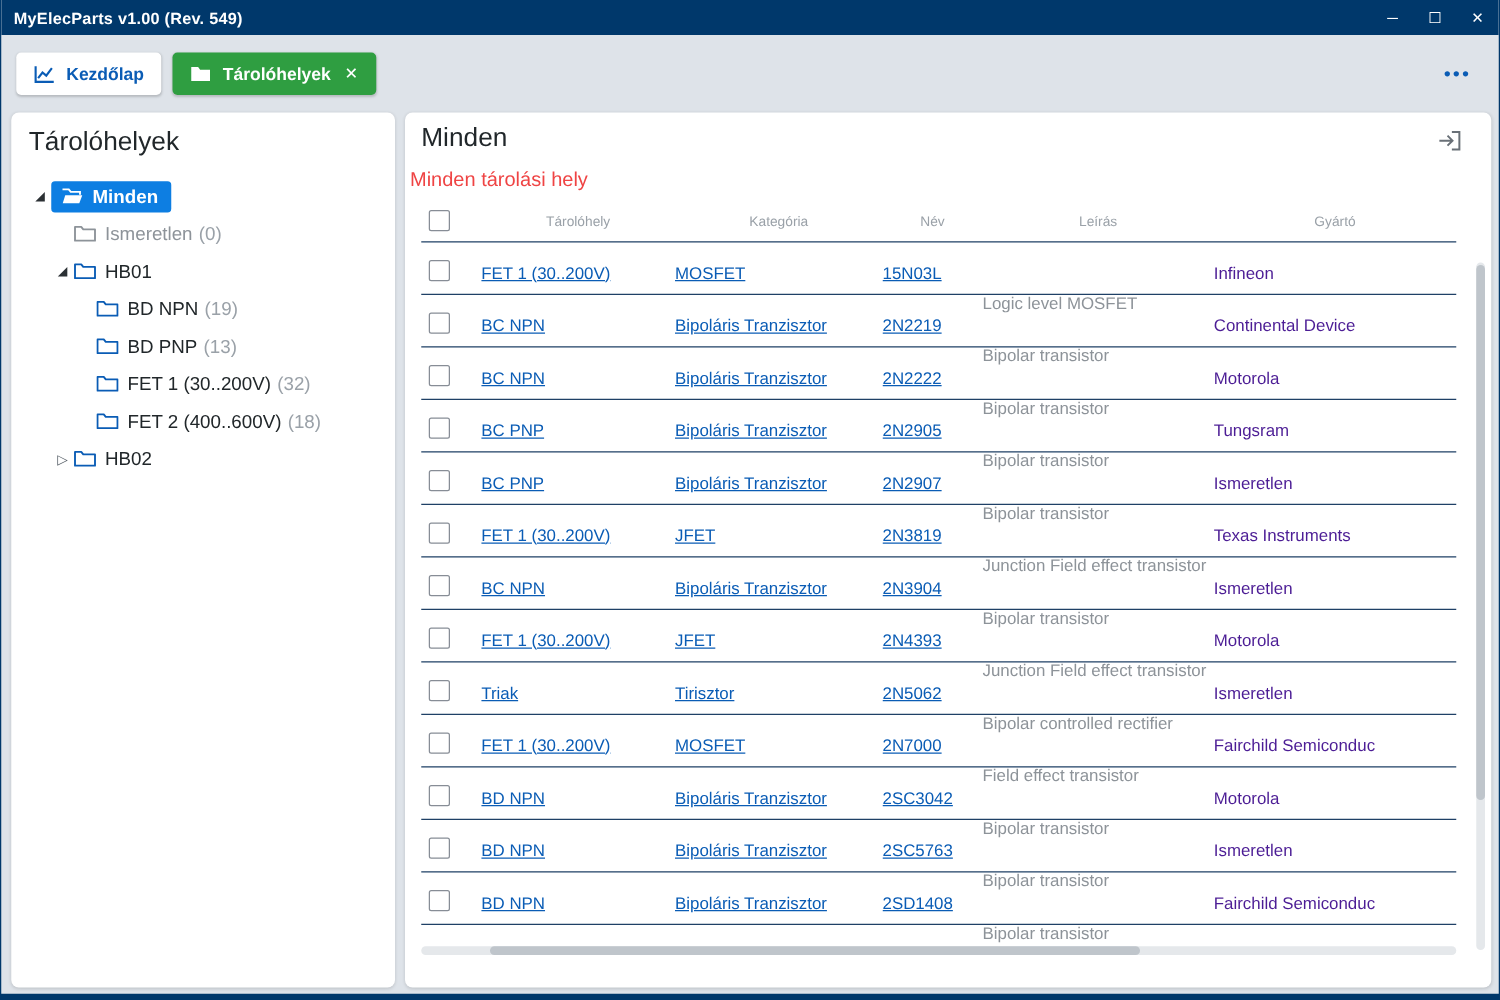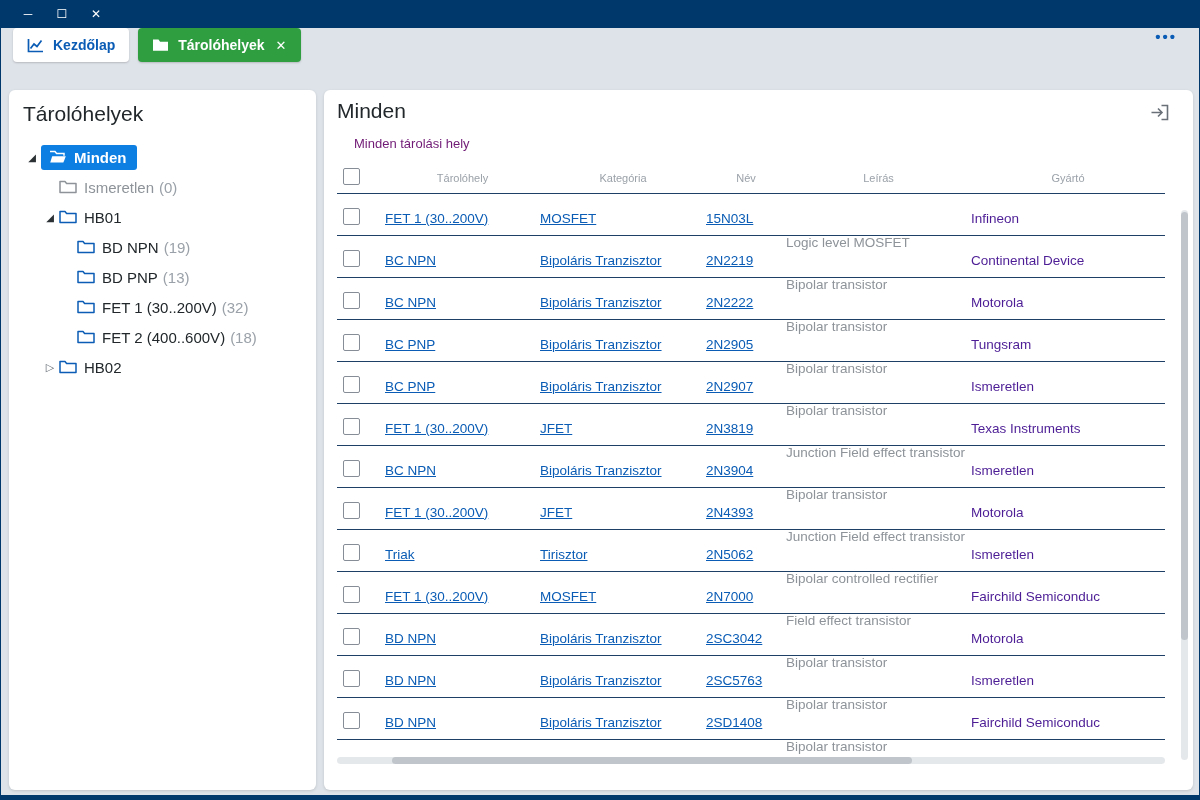--- a/index.html
+++ b/index.html
@@ -9,21 +9,21 @@
 
   
   .titlebar { position:absolute; top:0; left:0; right:0; height:28px; background:#00386b; color:#fff;
               display:flex; align-items:center; padding:0 0 0 10px; }
   .titlebar-text { flex:1; font-size:13px; font-weight:600; letter-spacing:.2px; }
   .win-controls { display:flex; height:100%; }
   .win-btn { width:34px; height:100%; display:flex; align-items:center; justify-content:center;
              font-size:12px; color:#fff; cursor:default; }
 
   
-  .tabbar { position:absolute; top:28px; left:0; right:0; height:62px; display:flex; 
+  .tabbar { position:absolute; top:28px; left:0; right:0; height:62px; display:flex; align-items:center;
             padding:0 12px; gap:9px; }
   .tab { height:34px; display:inline-flex; align-items:center; gap:9px; padding:0 14px; border-radius:4px;
          font-size:14px; font-weight:600; box-shadow:0 1px 2px rgba(0,0,0,.18); cursor:pointer; }
   .tab-home { background:#fff; color:#0a5cb5; }
   .tab-active { background:#2f9e41; color:#fff; }
   .tab-close { font-size:13px; font-weight:700; margin-left:2px; }
   .overflow-btn { margin-left:auto; color:#0a5cb5; font-size:15px; font-weight:700; letter-spacing:2px;
                   padding-right:10px; cursor:pointer; }
 
   
@@ -41,21 +41,21 @@
   .count { color:#9aa1a8; margin-left:5px; }
   .l0 { padding-left:14px; } .l1a { padding-left:32px; } .l1 { padding-left:50px; } .l2 { padding-left:68px; }
   .muted-label { color:#8d9399; }
   .sel-wrap { display:inline-flex; align-items:center; background:#0d7ee2; color:#fff; font-weight:600;
               border-radius:3px; padding:4px 10px 4px 8px; }
   .sel-wrap .folder-ic { margin-right:7px; }
 
   
   .main-title { position:absolute; left:13px; top:9px; font-size:21px; font-weight:500; color:#21272a; }
   .export-btn { position:absolute; right:24px; top:14px; cursor:pointer; }
-  .main-subtitle { position:absolute; left:30px; top:46px; font-size:13px; color:#701a75; }
+  .main-subtitle { position:absolute; left:4px; top:46px; font-size:16px; color:#ef4444; }
 
   .grid { position:absolute; left:13px; top:72px; width:828px; }
   .trow { display:grid; grid-template-columns:48px 155px 166px 80px 185px 1fr; align-items:center; }
   .thead-row { height:32px; color:#9aa1a8; font-size:11px; border-bottom:1px solid #1f4066; }
   .th { text-align:center; }
   .body-row { height:42px; border-bottom:1px solid #1f4066; font-size:13.5px; }
   .checkbox { width:17px; height:17px; border:1px solid #878d96; border-radius:2px; background:#fff;
               display:inline-block; margin-left:6px; cursor:pointer; }
   .link { color:#0a5cb5; text-decoration:underline; font-weight:500; white-space:nowrap; overflow:hidden; cursor:pointer; }
   .cdesc { color:#8d9399; white-space:nowrap; overflow:hidden;margin-top:48px; }
@@ -66,20 +66,21 @@
   .vthumb { position:absolute; top:2px; left:0; width:7px; height:428px; background:#bfc5cb; border-radius:4px; cursor:pointer; }
   .hscroll { position:absolute; left:13px; bottom:26px; height:7px; width:828px; background:#e5e8eb; border-radius:4px; }
   .hthumb { position:absolute; left:55px; top:0; height:7px; width:520px; background:#bfc5cb; border-radius:4px; cursor:pointer; }
 </style>
 </head>
 <body>
 
 <div class="window">
 
   <div class="titlebar">
+    <span class="titlebar-text">MyElecParts v1.00  (Rev. 549)</span>
     <div class="win-controls">
       <span class="win-btn">─</span>
       <span class="win-btn">☐</span>
       <span class="win-btn">✕</span>
     </div>
   </div>
 
   <div class="tabbar">
     <div class="tab tab-home">
       <span class="folder-ic" style="margin-right:0">

